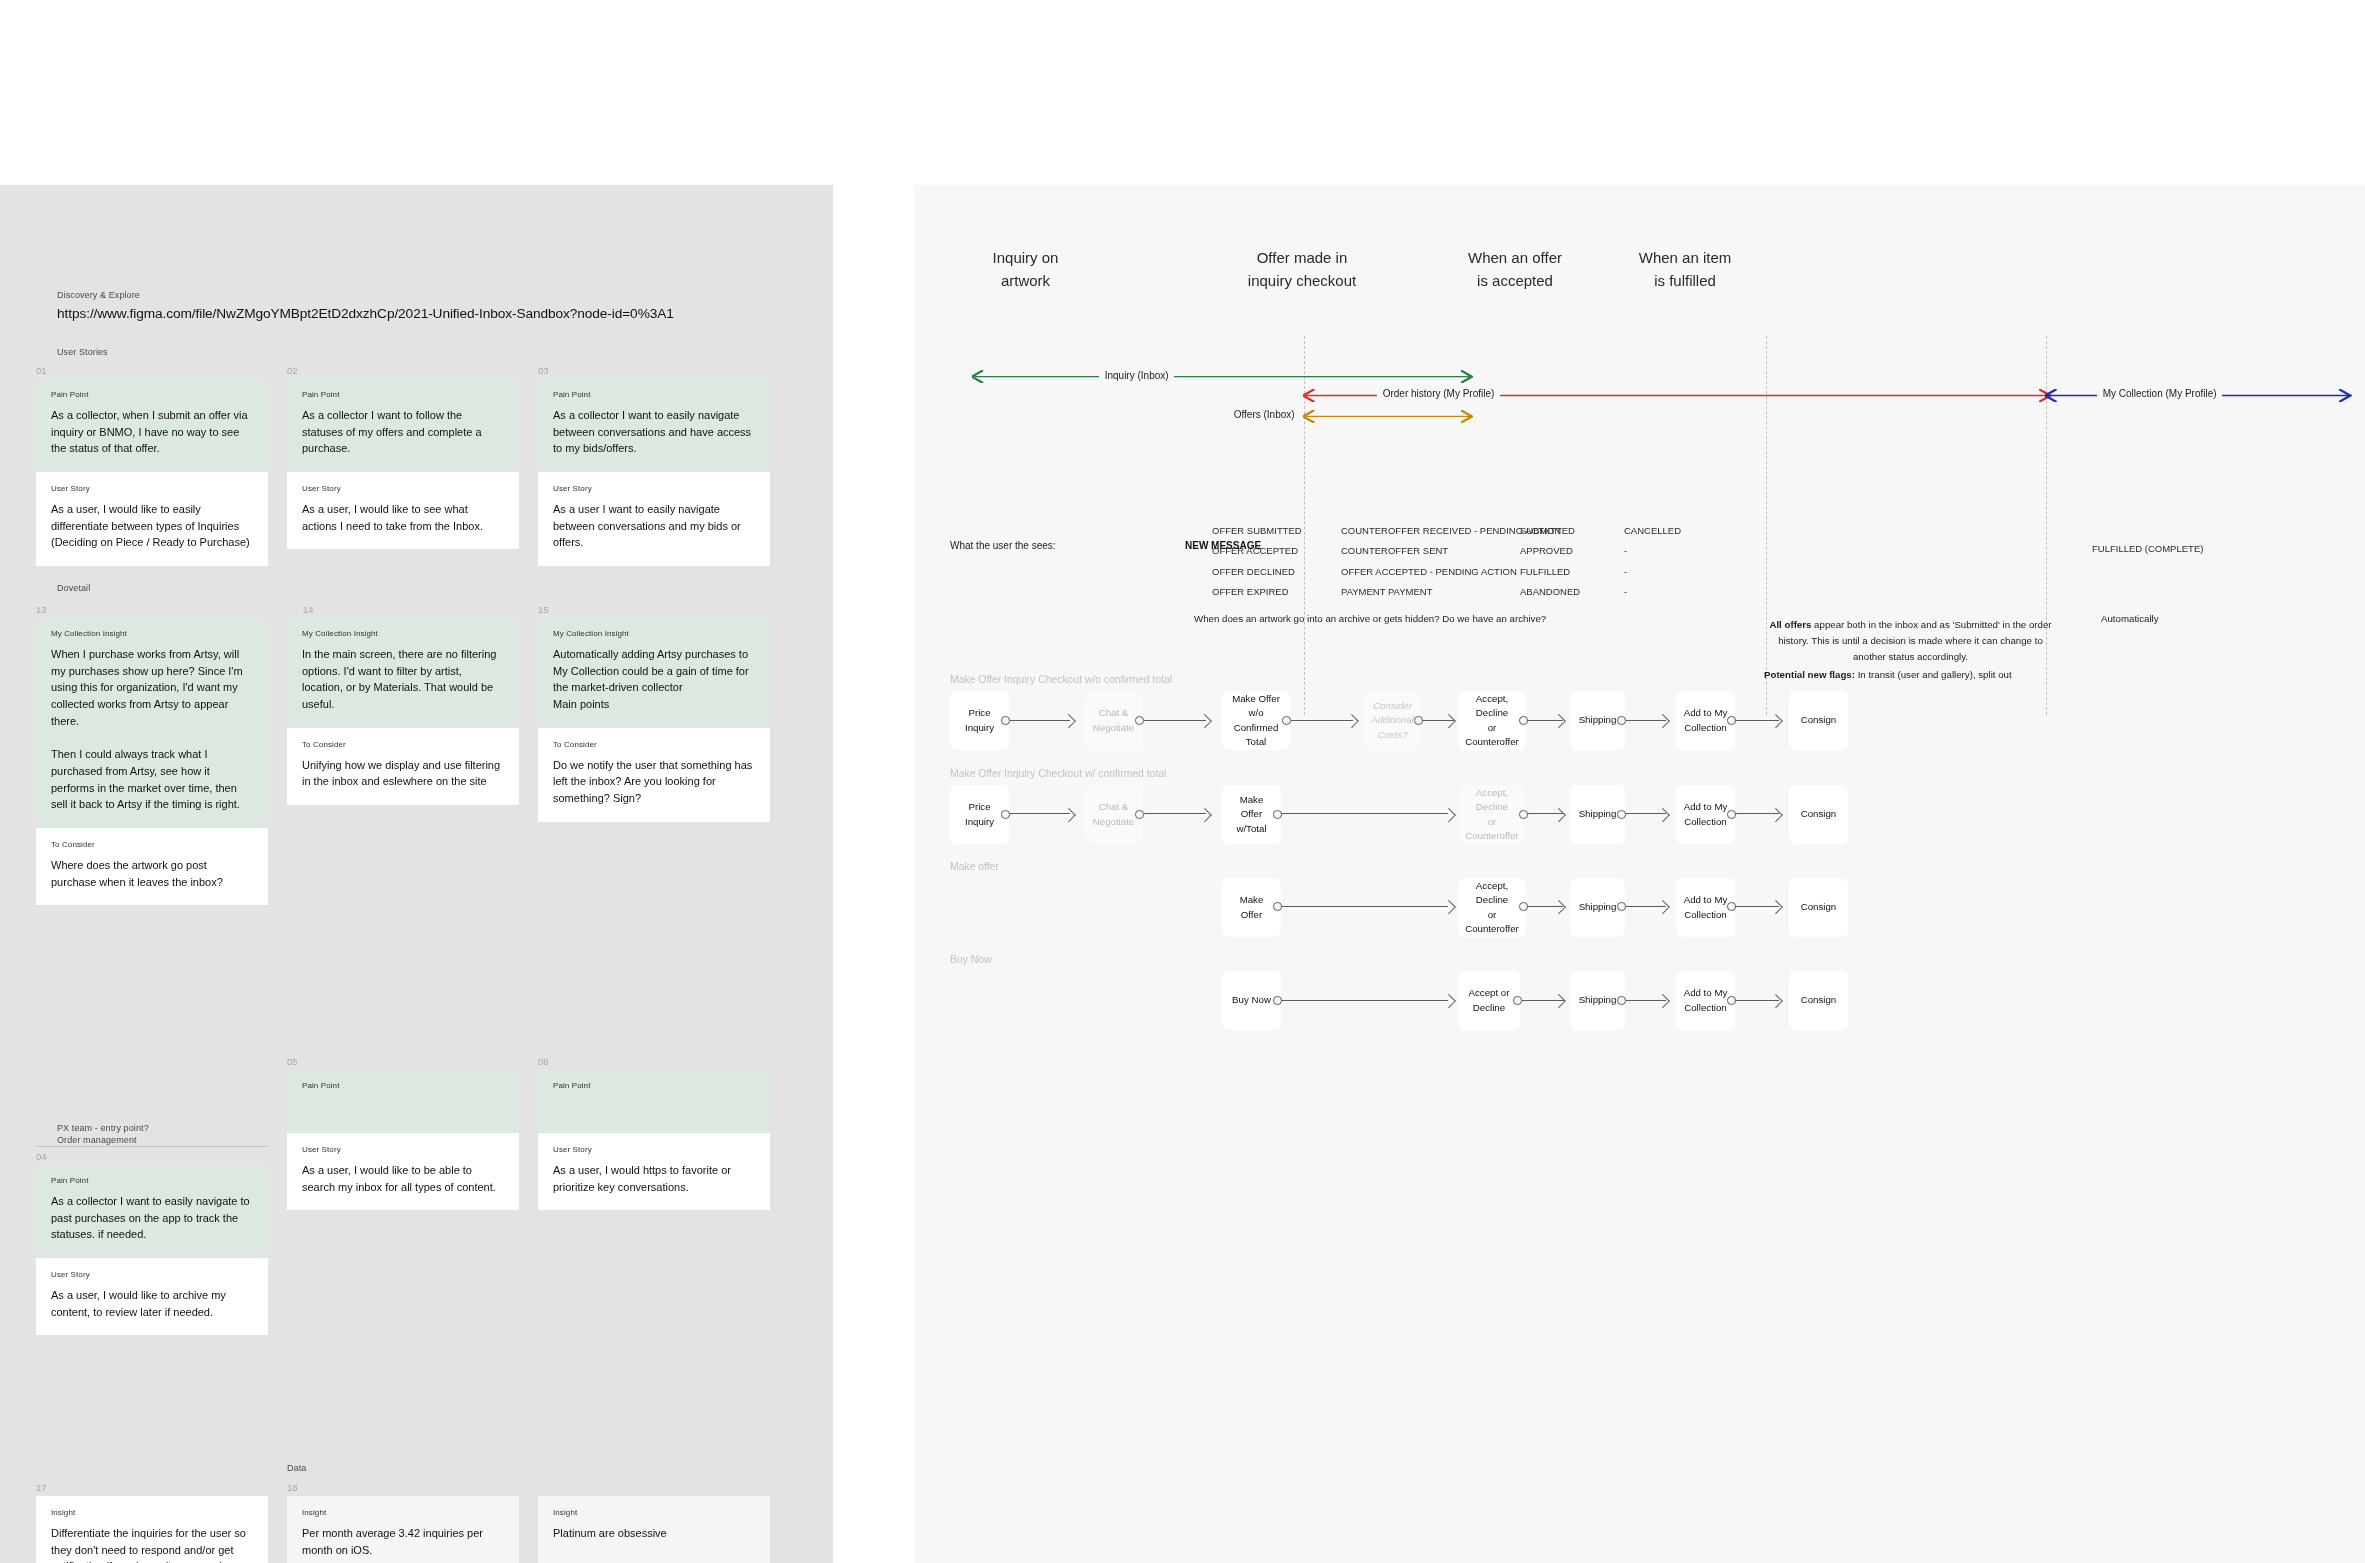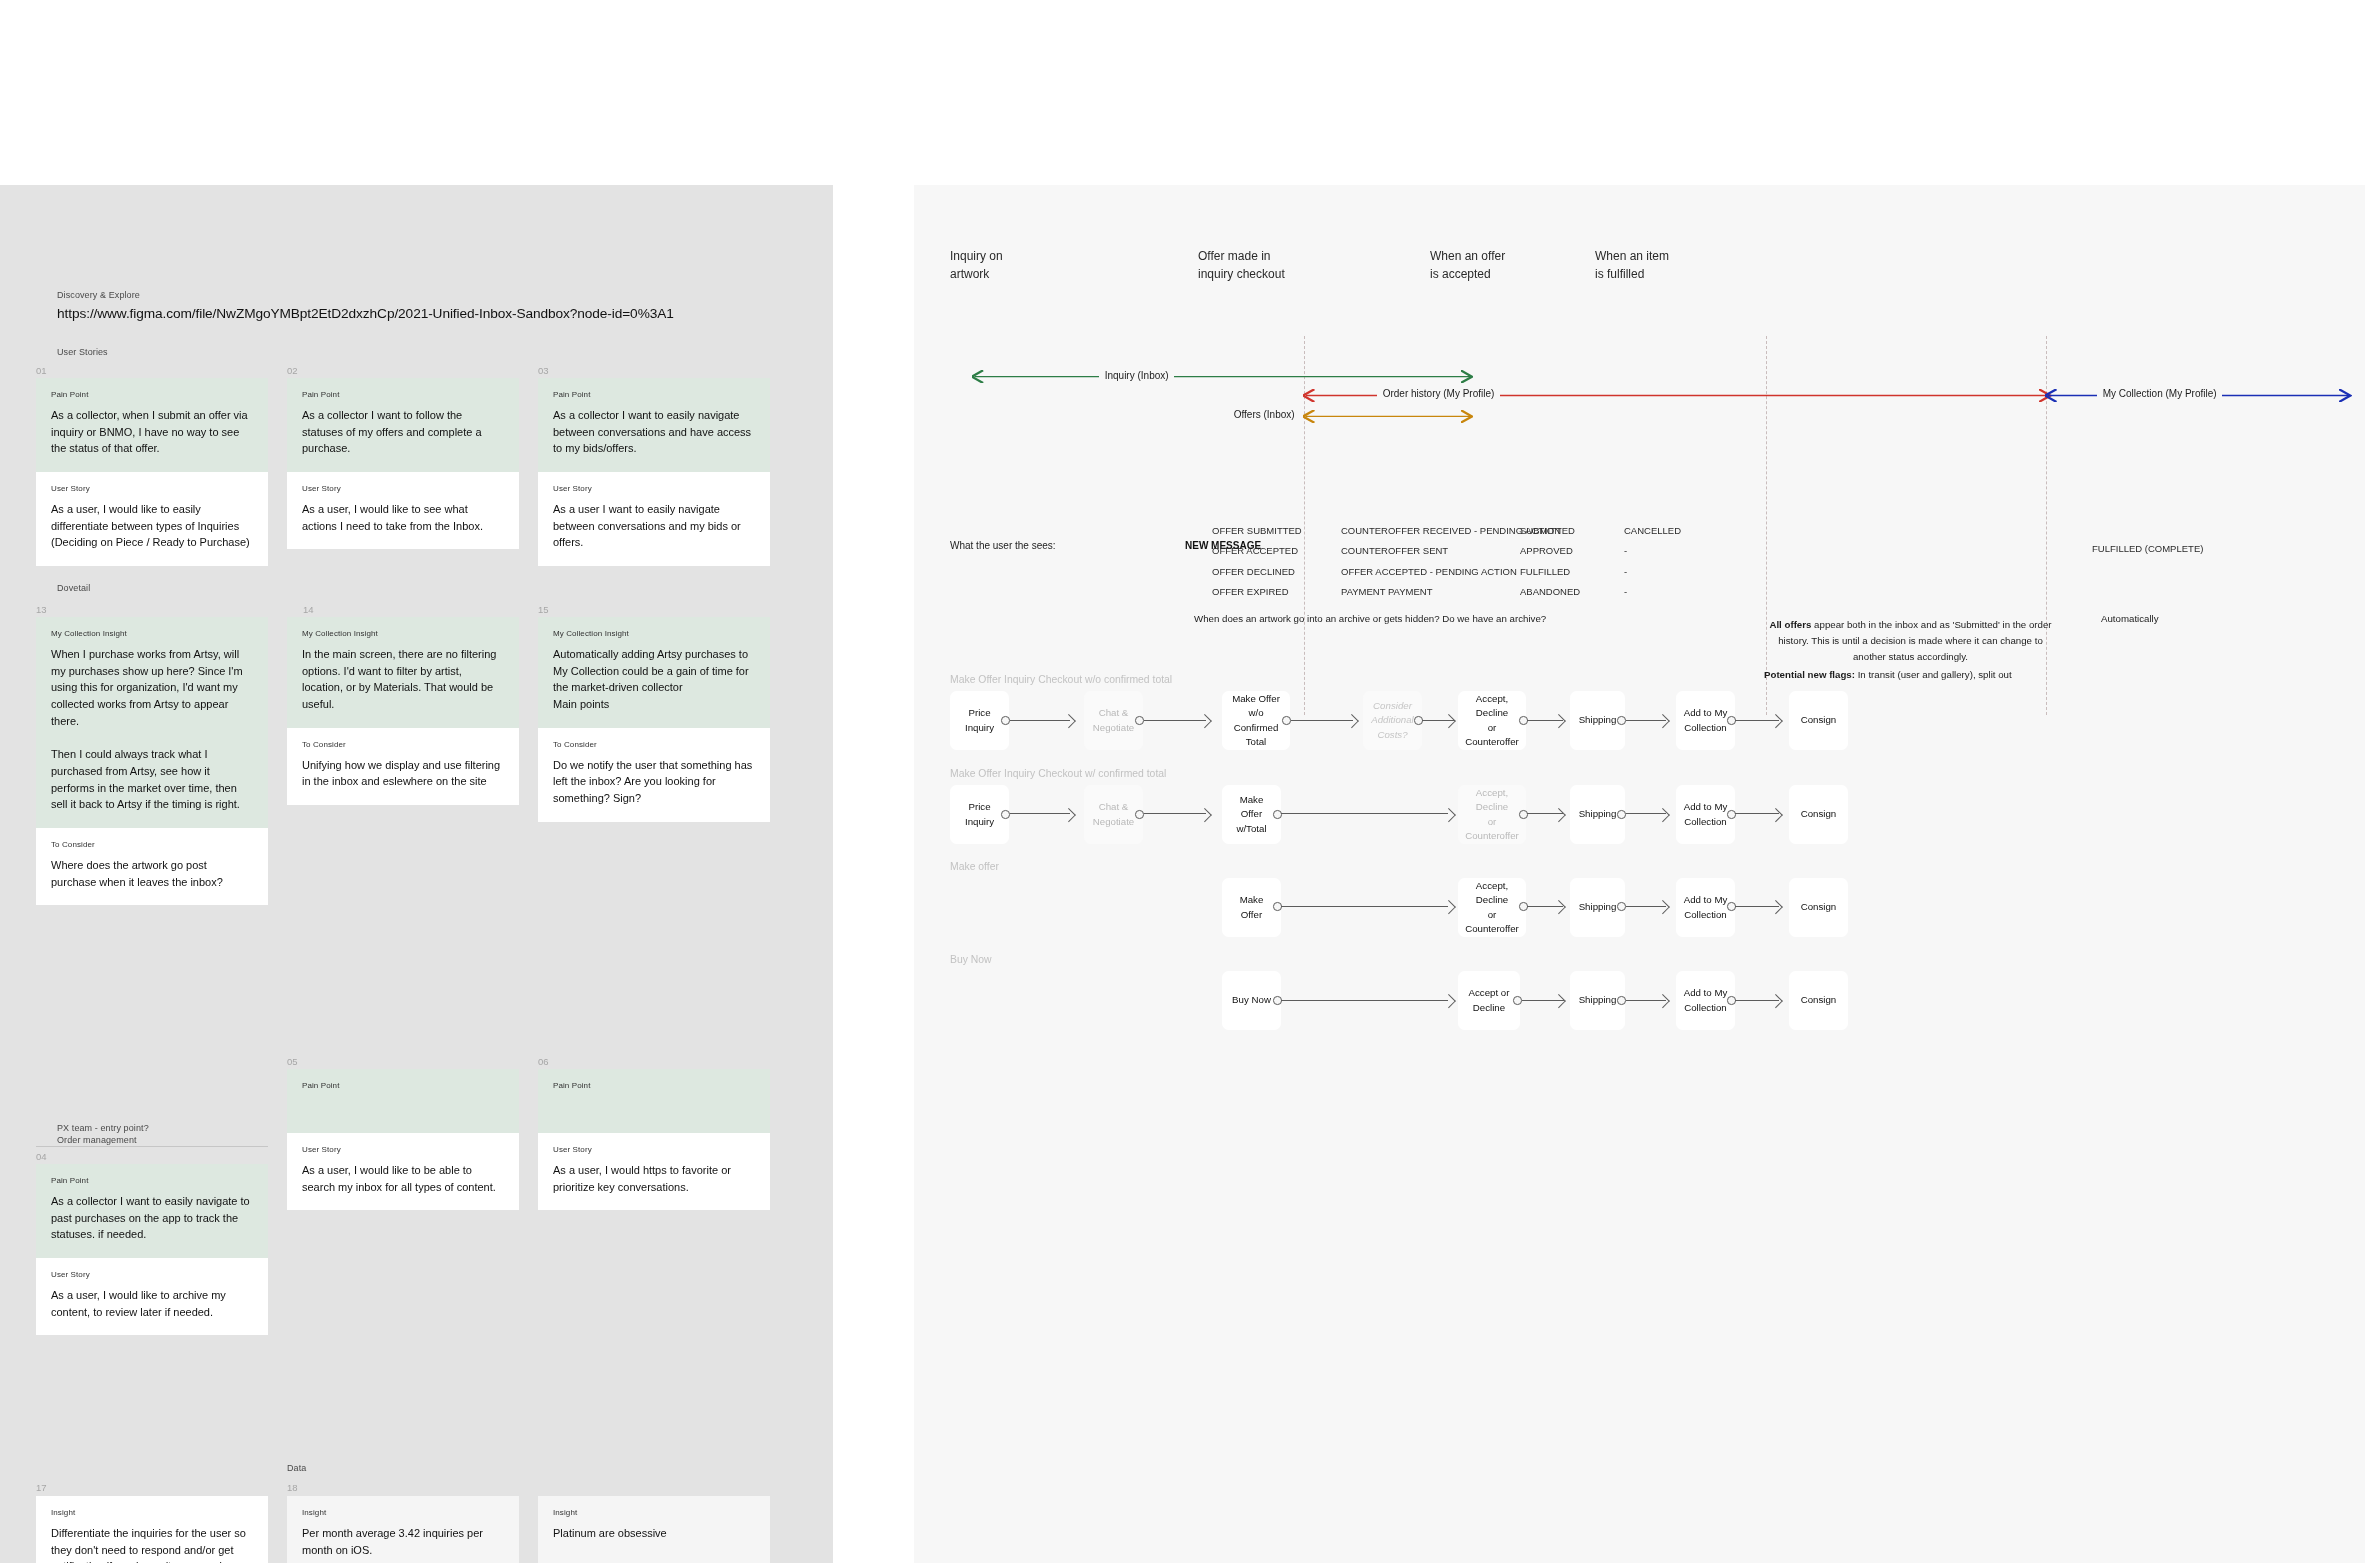--- a/index.html
+++ b/index.html
@@ -67,24 +67,24 @@
 
   
   #right-board{
     position:absolute;
     left:914px;top:185px;width:1452px;height:1429px;
     background:#f7f7f7;
     overflow:hidden;
   }
   .phase-label{
     position:absolute;
-    font-size:12px;
+    font-size:15px;
     line-height:1.5;
     color:#2a2a2a;
-    text-align:left;
+    text-align:center;
     white-space:pre-line;
   }
   .divider{
     position:absolute;
     width:0;border-left:0.9px dashed #c9bcbc;
   }
   .axis-label{
     position:absolute;
     font-size:10px;
     color:#1c1c1c;

